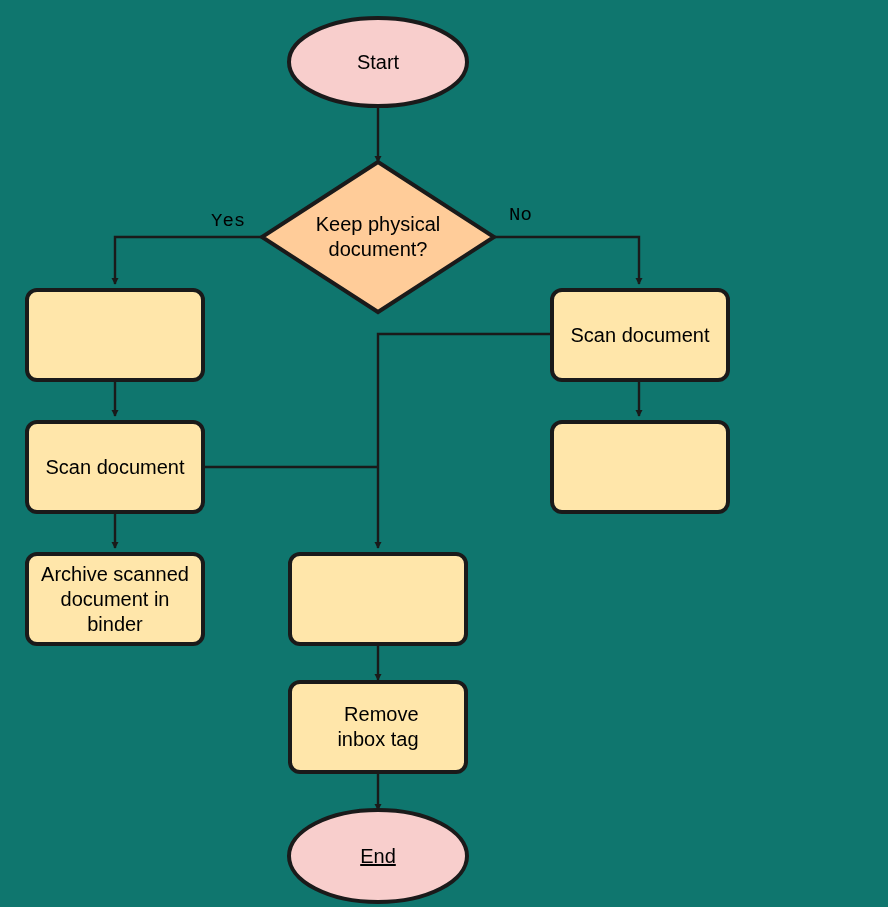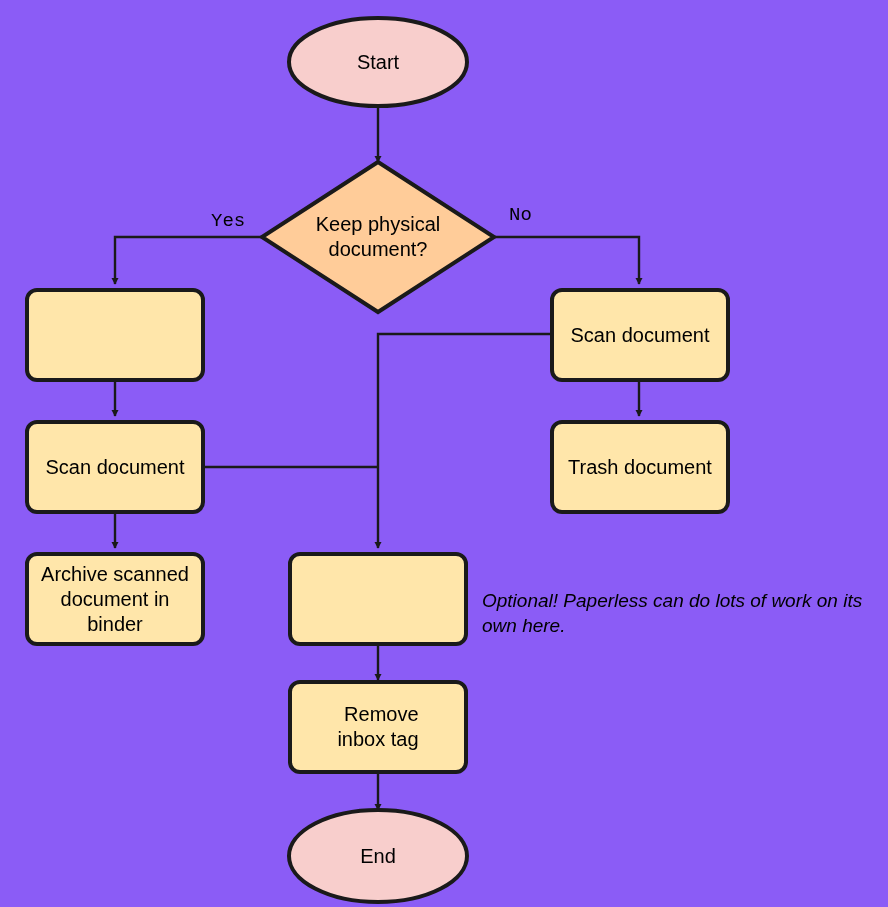--- a/index.html
+++ b/index.html
@@ -11,21 +11,21 @@
   body {
     width: 888px;
     height: 907px;
     font-family: "Liberation Sans", sans-serif;
     overflow: hidden;
   }
   #flow-root {
     position: relative;
     width: 888px;
     height: 907px;
-    background: #8b5cf6;
+    background: #0f766e;
   }
   #flow-svg {
     position: absolute;
     left: 0;
     top: 0;
     width: 888px;
     height: 907px;
   }
   .node-label {
     position: absolute;
@@ -117,27 +117,25 @@
 
 
   <div class="node-label" style="left:27px; top:422px; width:176px; height:90px;">Scan document</div>
 
   <div class="node-label" style="left:27px; top:554px; width:176px; height:90px;">Archive scanned
 document in
 binder</div>
 
   <div class="node-label" style="left:552px; top:290px; width:176px; height:90px;">Scan document</div>
 
-  <div class="node-label" style="left:552px; top:422px; width:176px; height:90px;">Trash document</div>
 
 
   <div class="node-label" style="left:290px; top:682px; width:176px; height:90px;text-align:right;">Remove
 inbox tag</div>
 
-  <div class="node-label" style="left:289px; top:810px; width:178px; height:92px;">End</div>
+  <div class="node-label" style="left:289px; top:810px; width:178px; height:92px;text-decoration:underline;">End</div>
 
   <div class="edge-label" style="left:211px; top:210px;">Yes</div>
 
   <div class="edge-label" style="left:509px; top:204px;text-align:right;">No</div>
 
-  <div class="note-text" style="left:482px; top:588px;">Optional! Paperless can do lots of work on its own here.</div>
 
 </div>
 
 </body></html>

